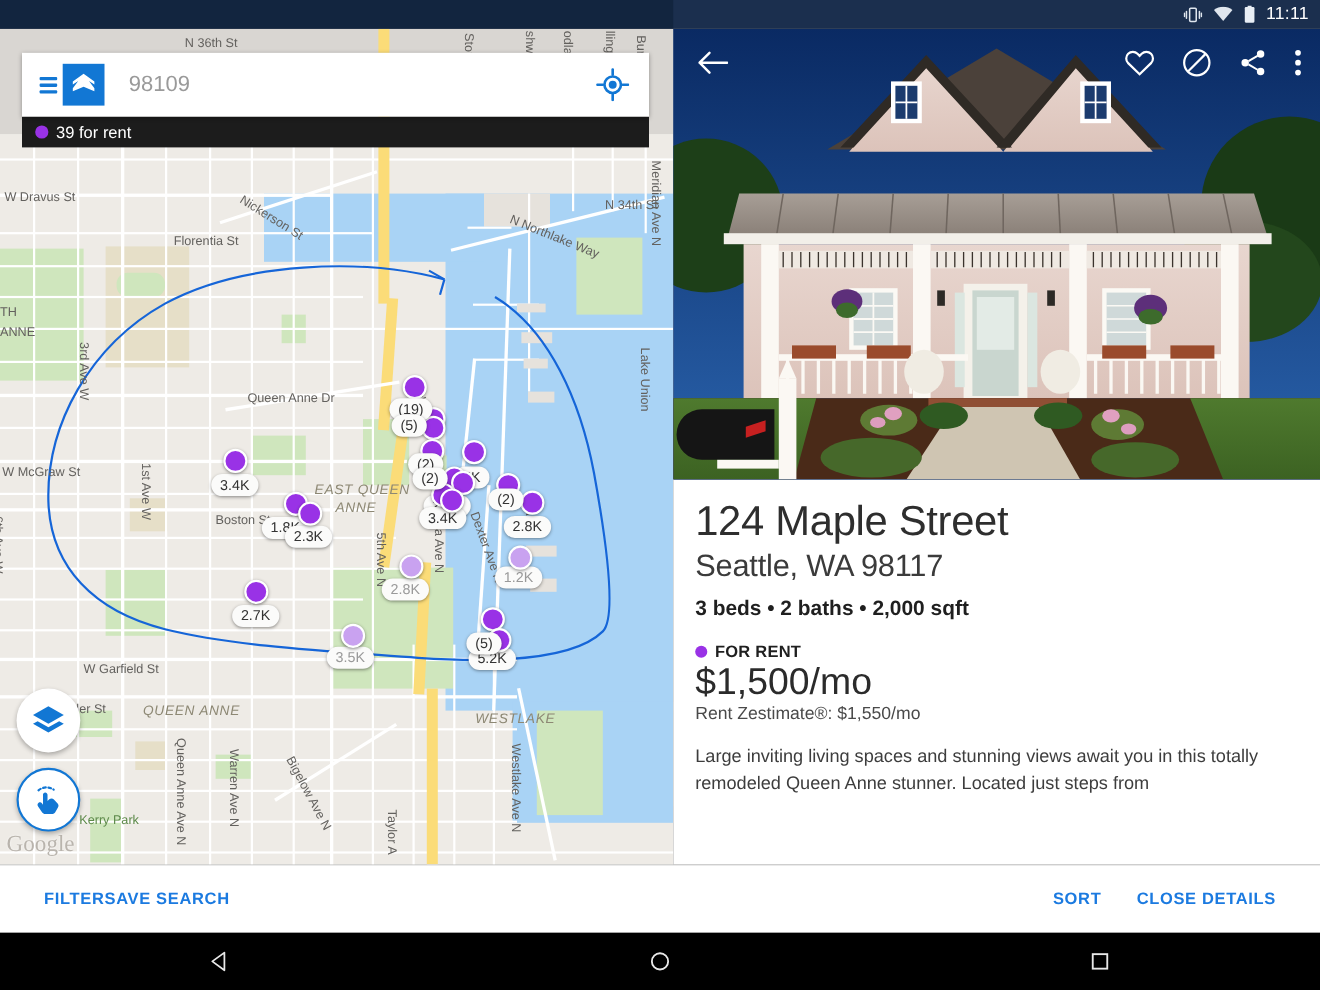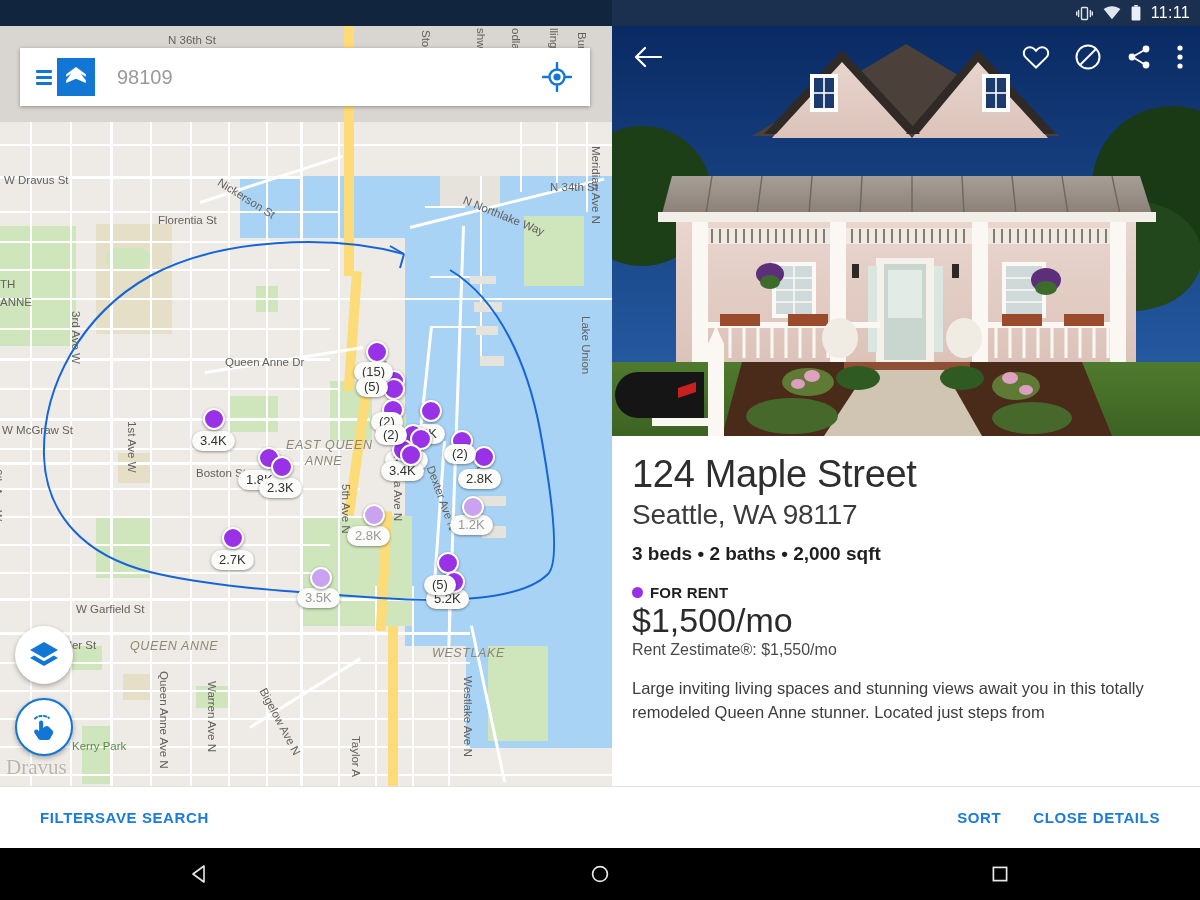--- a/index.html
+++ b/index.html
@@ -352,21 +352,21 @@
           <div class="mk" style="left: 271px; top: 430px;"></div>
           <div class="pricepill" style="left: 259px; top: 452px;">2.3K</div>
           <div class="mk" style="left: 222px; top: 501px;"></div>
           <div class="pricepill" style="left: 211px; top: 524px;">2.7K</div>
           <div class="mk light" style="left: 310px; top: 541px;"></div>
           <div class="pricepill dim" style="left: 297px; top: 562px;">3.5K</div>
           <div class="mk light" style="left: 363px; top: 478px;"></div>
           <div class="pricepill dim" style="left: 347px; top: 500px;">2.8K</div>
           <div class="mk" style="left: 366px; top: 315px;"></div>
           <div class="mk" style="left: 383px; top: 344px;"></div>
-          <div class="pricepill cluster" style="left: 354px; top: 336px;">(15)</div>
+          <div class="pricepill cluster" style="left: 354px; top: 336px;">(19)</div>
           <div class="mk" style="left: 383px; top: 352px;"></div>
           <div class="pricepill cluster" style="left: 356px; top: 351px;">(5)</div>
           <div class="mk" style="left: 382px; top: 373px;"></div>
           <div class="pricepill cluster" style="left: 371px; top: 386px;">(2)</div>
           <div class="mk" style="left: 420px; top: 374px;"></div>
           <div class="mk" style="left: 402px; top: 398px;"></div>
           <div class="pricepill cluster" style="left: 375px; top: 399px;">(2)</div>
           <div class="mk" style="left: 410px; top: 402px;"></div>
           <div class="pricepill" style="left: 413px; top: 398px;">5K</div>
           <div class="mk" style="left: 392px; top: 413px;"></div>
@@ -378,21 +378,21 @@
           <div class="mk" style="left: 473px; top: 420px;"></div>
           <div class="pricepill" style="left: 458px; top: 443px;">2.8K</div>
           <div class="mk light" style="left: 462px; top: 470px;"></div>
           <div class="pricepill dim" style="left: 450px; top: 489px;">1.2K</div>
           <div class="mk" style="left: 437px; top: 526px;"></div>
           <div class="pricepill cluster" style="left: 424px; top: 549px;">(5)</div>
           <div class="mk" style="left: 443px; top: 545px;"></div>
           <div class="pricepill" style="left: 426px; top: 563px;">5.2K</div>
         </div>
 
-      <div class="google-wm">Dravus</div>
+      <div class="google-wm">Google</div>
     </div>
 
     <div class="searchbar">
       <div class="hamburger">
           <i></i>
           <i></i>
           <i></i>
         </div>
       <div class="zlogo">
         <svg width="26" height="26" viewBox="0 0 26 26">
@@ -402,20 +402,24 @@
       <input class="search-input" readonly="" value="98109" placeholder="Enter an address, neighborhood, city, or ZIP code" style="">
       <div class="locate-btn">
         <svg width="30" height="30" viewBox="0 0 30 30">
           <circle cx="15" cy="15" r="7.5" fill="none" stroke="#1277d4" stroke-width="2.4"></circle>
           <circle cx="15" cy="15" r="3.6" fill="#1277d4"></circle>
           <path d="M15 1v5M15 24v5M1 15h5M24 15h5" stroke="#1277d4" stroke-width="2.4" stroke-linecap="round"></path>
         </svg>
       </div>
     </div>
 
+    <div class="resultsbar">
+      <div class="dot"></div>
+      <span>39 for rent</span>
+    </div>
 
     <div class="fab fab-layers">
       <svg width="34" height="34" viewBox="0 0 34 34">
         <path d="M17 4 3 12l14 8 14-8-14-8z" fill="#1277d4"></path>
         <path d="M3 20l14 8 14-8-4.2-2.4L17 23.2 7.2 17.6 3 20z" fill="#1277d4"></path>
       </svg>
     </div>
     <div class="fab fab-draw">
       <svg width="34" height="34" viewBox="0 0 34 34">
         <path d="M8 8.5c3.6-3.2 9.6-3.6 13.8-.6" fill="none" stroke="#1277d4" stroke-width="2" stroke-dasharray="2.4 2.4" stroke-linecap="round"></path>

